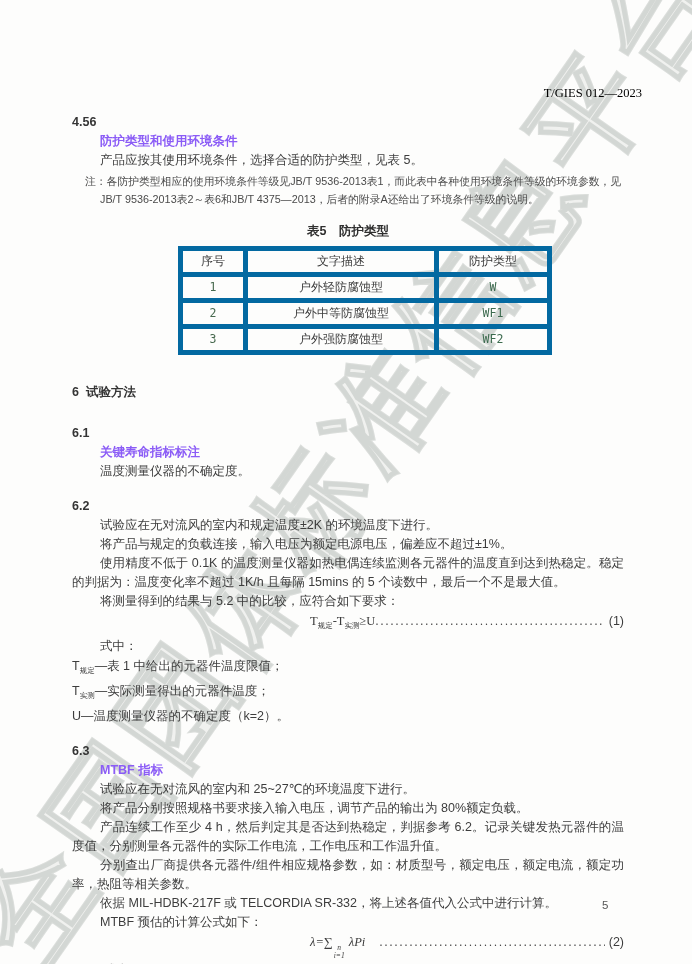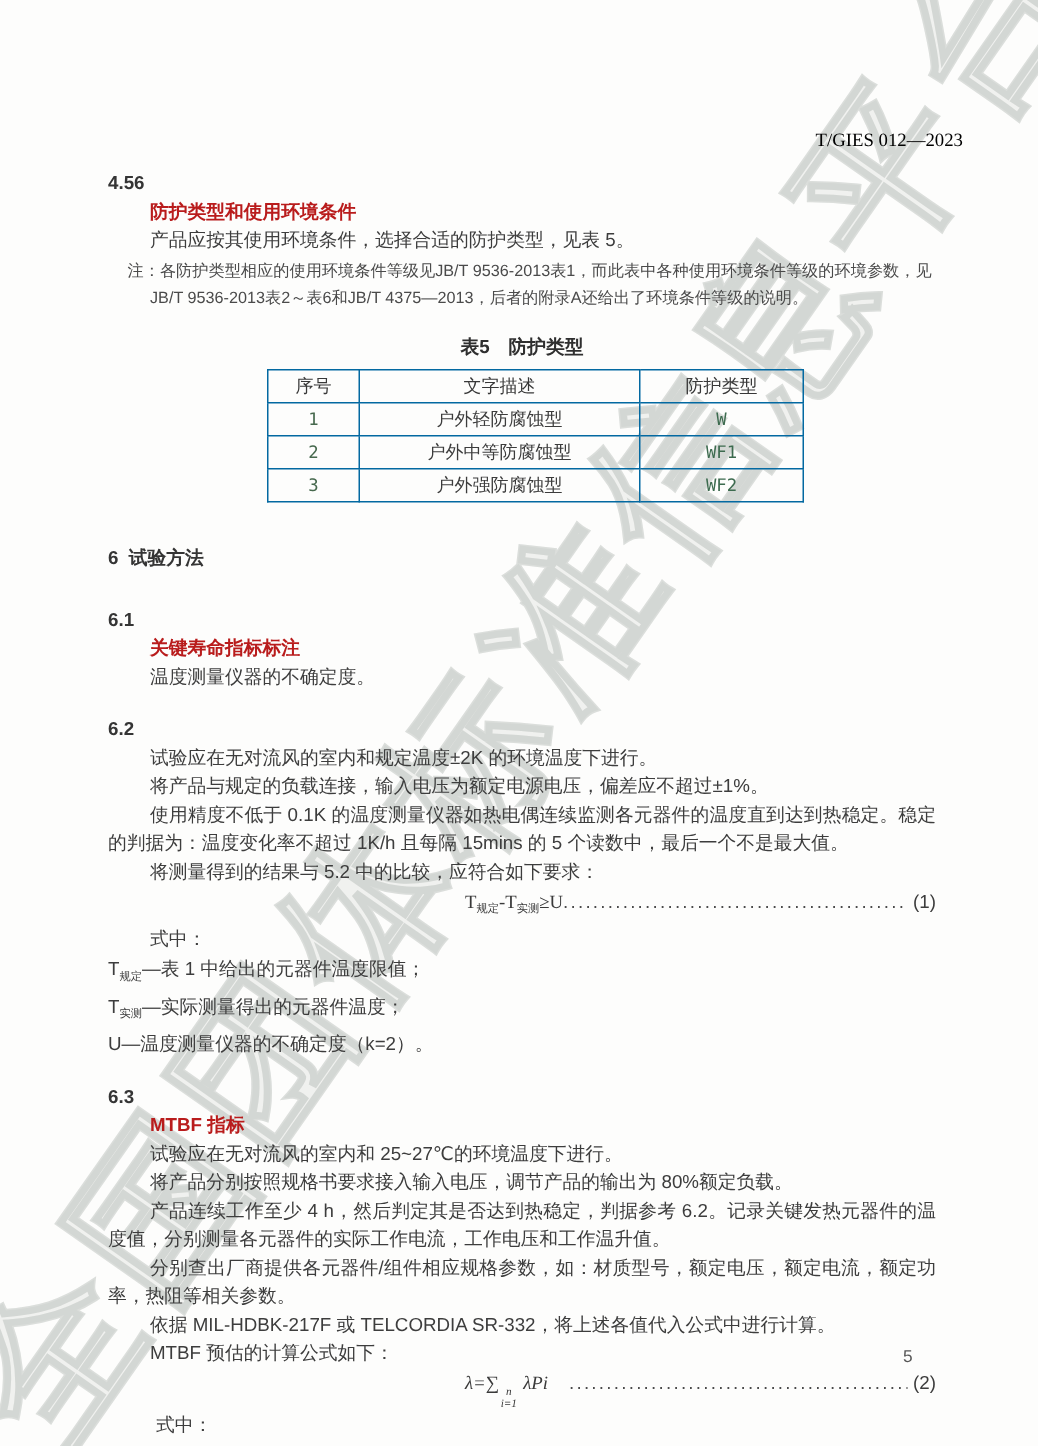--- a/index.html
+++ b/index.html
@@ -16,27 +16,27 @@
     transform:rotate(-55deg);
     font-size:112px; font-weight:bold; letter-spacing:8px;
     color:rgba(182,187,184,0.18);
     -webkit-text-stroke:2px rgba(172,178,174,0.42);
     pointer-events:none; z-index:1;
   }
   .z{position:relative; z-index:2;}
   .doc-code{margin-top:84px; text-align:right; position:relative; left:18px;
     font-family:"Liberation Serif","DejaVu Serif",serif; font-size:12.5px; color:#000000;}
   .sec-num{margin-top:10px; font-weight:bold; color:#353535;}
-  .sec-title{font-weight:bold; color:#b91c1c; padding-left:28px;}
+  .sec-title{font-weight:bold; color:#8b5cf6; padding-left:28px;}
   .body-line{padding-left:28px;}
   .note{font-size:10.8px; line-height:18px; color:#4a4a4a;
     padding-left:28px; text-indent:-15px; margin-top:2px;}
   .tbl-caption{margin-top:14px; text-align:center; font-weight:bold; color:#2f2f2f;}
   table.t5{border-collapse:collapse; margin:5px 0 0 106px; font-size:12px; line-height:15px;}
-  table.t5 td{border:1px solid #0369a1; text-align:center; padding:2px 4px; height:17px;}
+  table.t5 td{border:5px solid #0369a1; text-align:center; padding:2px 4px; height:17px;}
   .col-idx{width:52px; color:#47694e; font-family:"DejaVu Sans Mono",monospace; font-size:11.5px;}
   .col-desc{width:178px; color:#3c3c3c;}
   .col-type{width:100px; color:#3d6b4f; font-family:"DejaVu Sans Mono",monospace; font-size:11.5px;}
   .t5 .hdr td{color:#383838; font-family:"Liberation Sans",sans-serif; font-size:12px;}
   .para{text-indent:28px; text-align:justify; margin:0;}
   .formula-row{display:flex; align-items:baseline; margin:1px 0;}
   .f-spacer{width:238px; flex:none;}
   .f-math{flex:none; font-family:"Liberation Serif","DejaVu Serif",serif; color:#3a3a3a;}
   .f-dots{flex:1; overflow:hidden; white-space:nowrap; letter-spacing:1.5px; color:#4a4a4a;}
   .f-tag{flex:none; padding-left:4px; color:#3d3d3d;}

